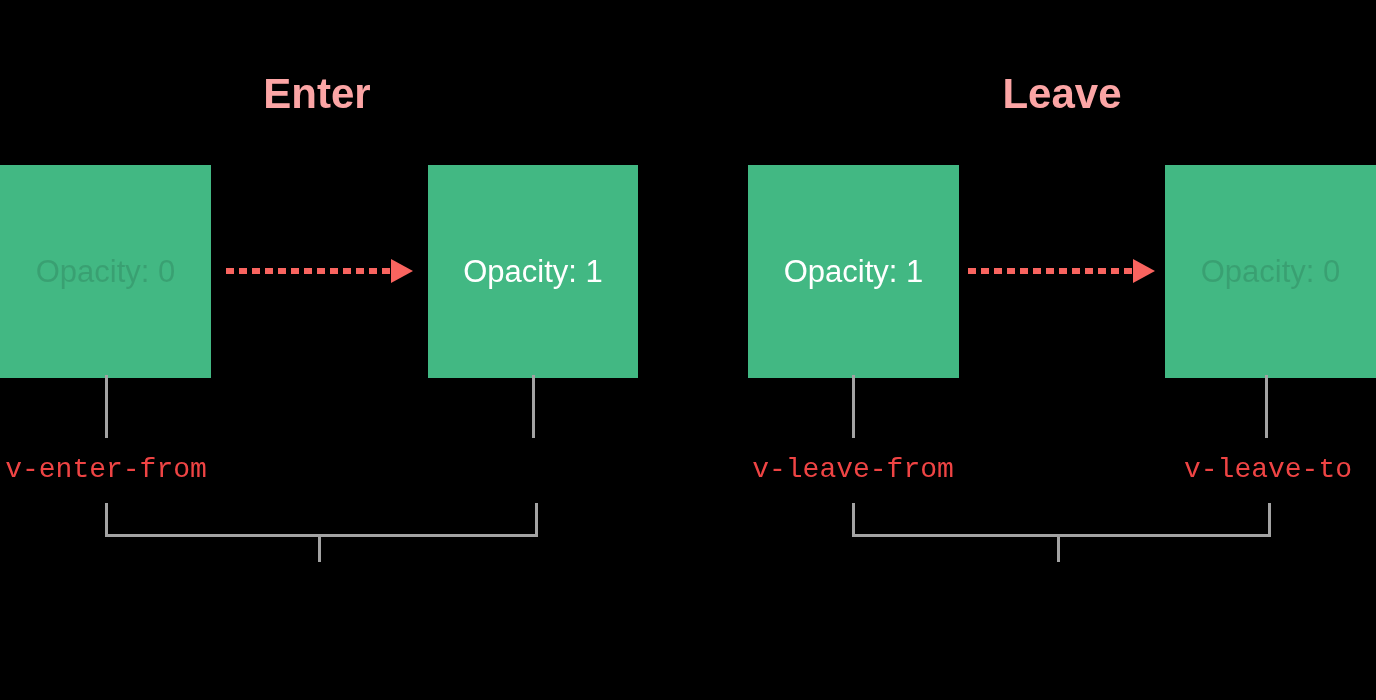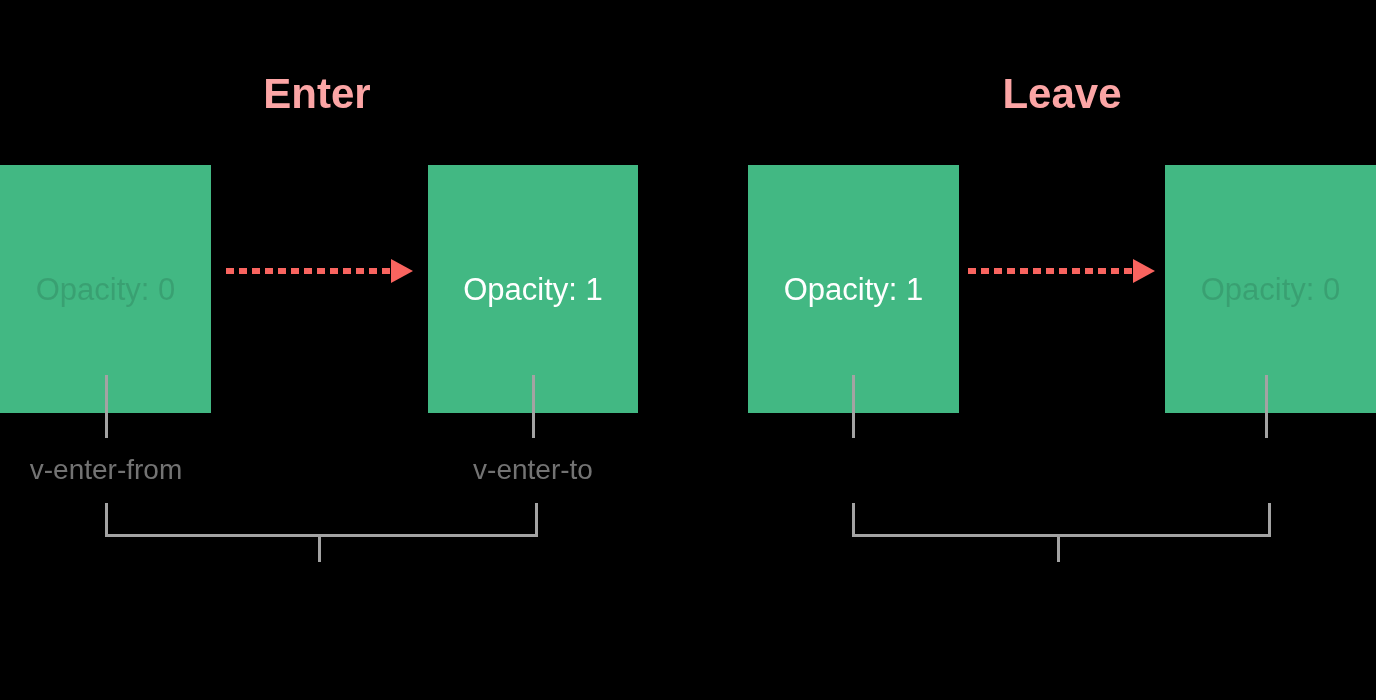--- a/index.html
+++ b/index.html
@@ -22,21 +22,21 @@
     color: #fca5a5;
     font-size: 42px;
     font-weight: bold;
     line-height: 1;
     white-space: nowrap;
   }
   .state-box {
     position: absolute;
     top: 165px;
     width: 211px;
-    height: 248px;
+    height: 213px;
     background: #42b883;
     display: flex;
     align-items: center;
     justify-content: center;
   }
   .state-box .box-label {
     font-size: 31px;
     line-height: 1;
     white-space: nowrap;
   }
@@ -69,24 +69,24 @@
   .tick {
     position: absolute;
     top: 375px;
     width: 3px;
     height: 63px;
     background: #a3a3a3;
   }
   .code-label {
     position: absolute;
     transform: translateX(-50%);
-    font-family: Liberation Sans, sans-serif;
+    font-family: Liberation Mono, monospace;
     font-size: 28px;
     line-height: 1;
-    color: #737373;
+    color: #ef4444;
     white-space: nowrap;
   }
   .class-from-to { top: 456px; }
   .class-active  { top: 579px; }
   .bracket {
     position: absolute;
     top: 503px;
     height: 31px;
     border-left: 3px solid #a3a3a3;
     border-right: 3px solid #a3a3a3;
@@ -118,21 +118,20 @@
   </div>
 
   <div class="state-box" style="left:428px; width:210px">
     <span class="box-label opacity-full">Opacity: 1</span>
   </div>
 
   <div class="tick" style="left:104.5px"></div>
   <div class="tick" style="left:531.5px"></div>
 
   <div class="code-label class-from-to" style="left:106px">v-enter-from</div>
-  <div class="code-label class-from-to" style="left:533px">v-enter-to</div>
 
   <div class="bracket" style="left:104.5px; width:427px"></div>
   <div class="bracket-stem" style="left:318px"></div>
 
 
   <div class="section-title" style="left:1062px">Leave</div>
 
   <div class="state-box" style="left:748px">
     <span class="box-label opacity-full">Opacity: 1</span>
   </div>
@@ -142,18 +141,20 @@
     <div class="arrow-head"></div>
   </div>
 
   <div class="state-box" style="left:1165px">
     <span class="box-label opacity-faded">Opacity: 0</span>
   </div>
 
   <div class="tick" style="left:851.5px"></div>
   <div class="tick" style="left:1264.5px"></div>
 
+  <div class="code-label class-from-to" style="left:853px">v-leave-from</div>
+  <div class="code-label class-from-to" style="left:1268px">v-leave-to</div>
 
   <div class="bracket" style="left:851.5px; width:413px"></div>
   <div class="bracket-stem" style="left:1056.5px"></div>
 
 
 </div>
 
 </body></html>

